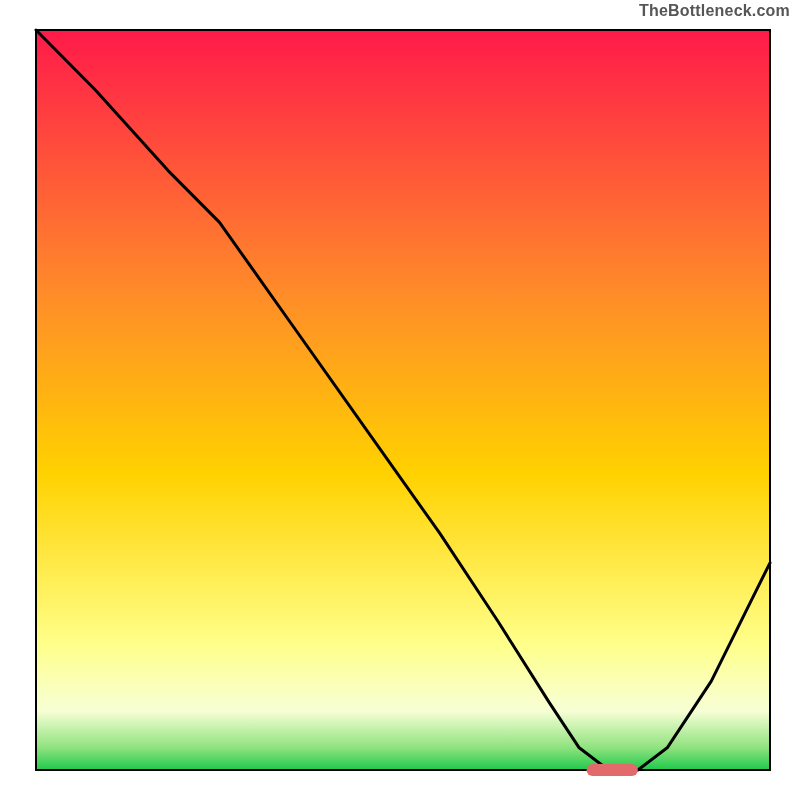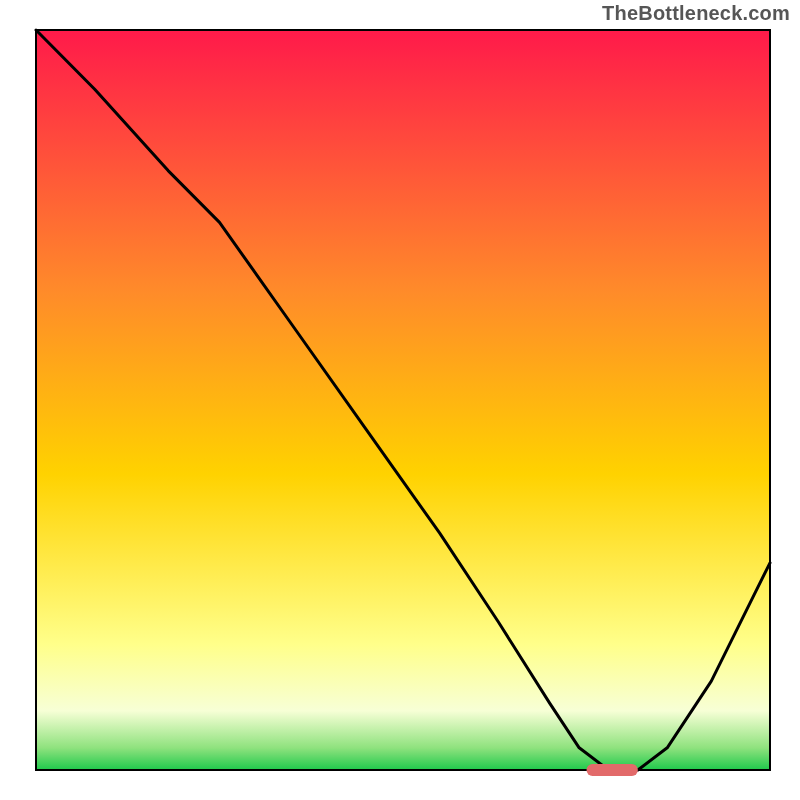--- a/index.html
+++ b/index.html
@@ -12,21 +12,21 @@
   }
   .container {
     position: relative;
     width: 800px;
     height: 800px;
   }
   .attribution {
     position: absolute;
     top: 2px;
     right: 10px;
-    font-size: 20px;
+    font-size: 16px;
     font-weight: 600;
     color: #565656;
     letter-spacing: 0.2px;
   }
   svg {
     display: block;
   }
 </style>
 </head>
 <body>

